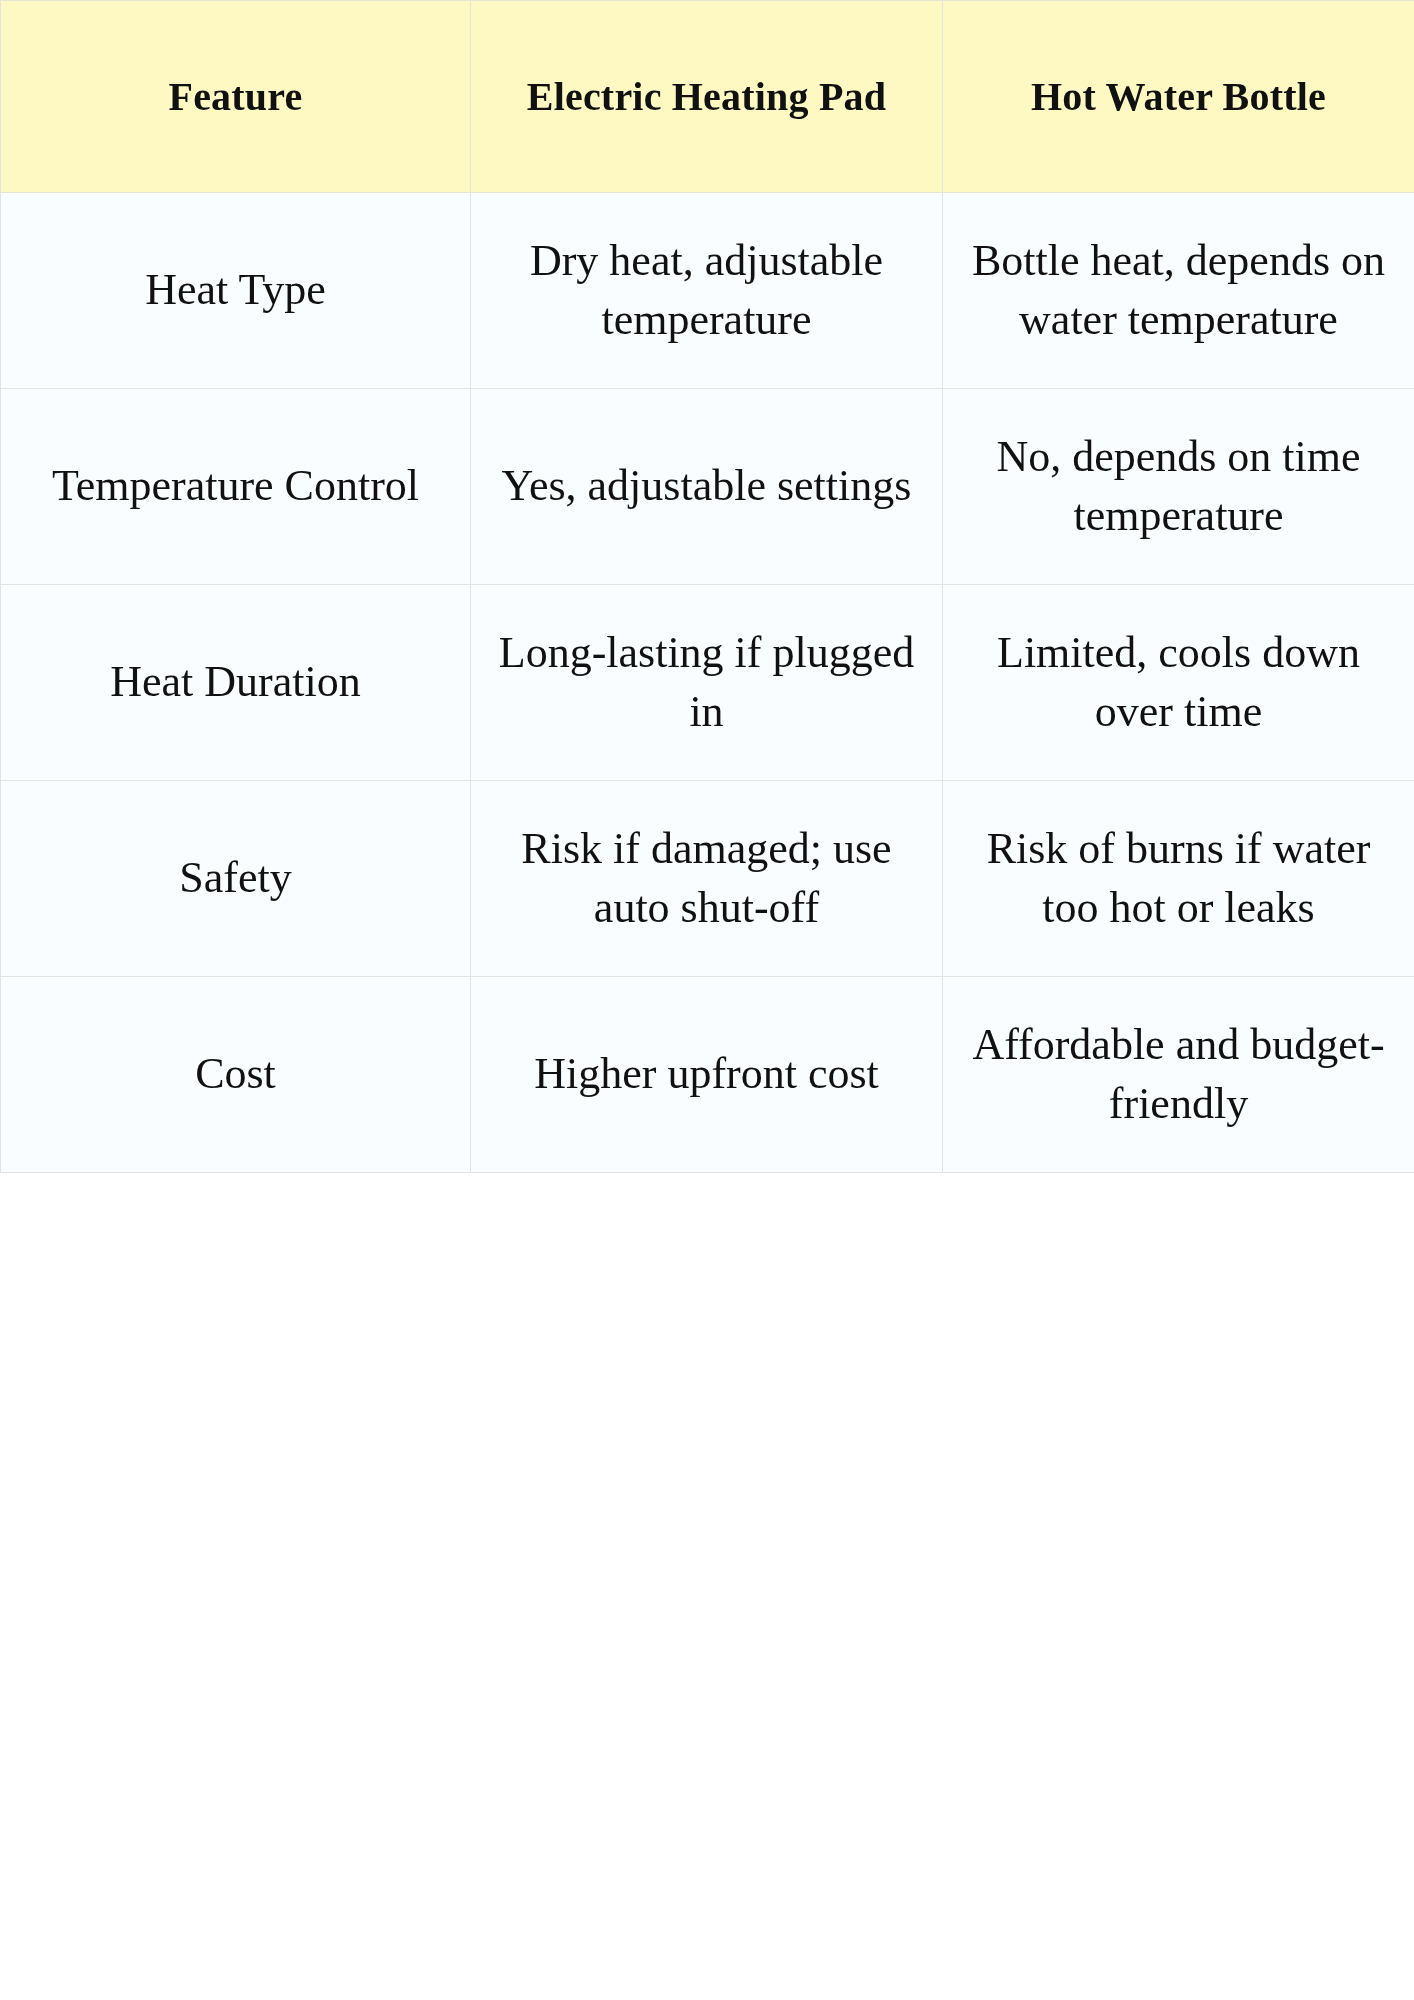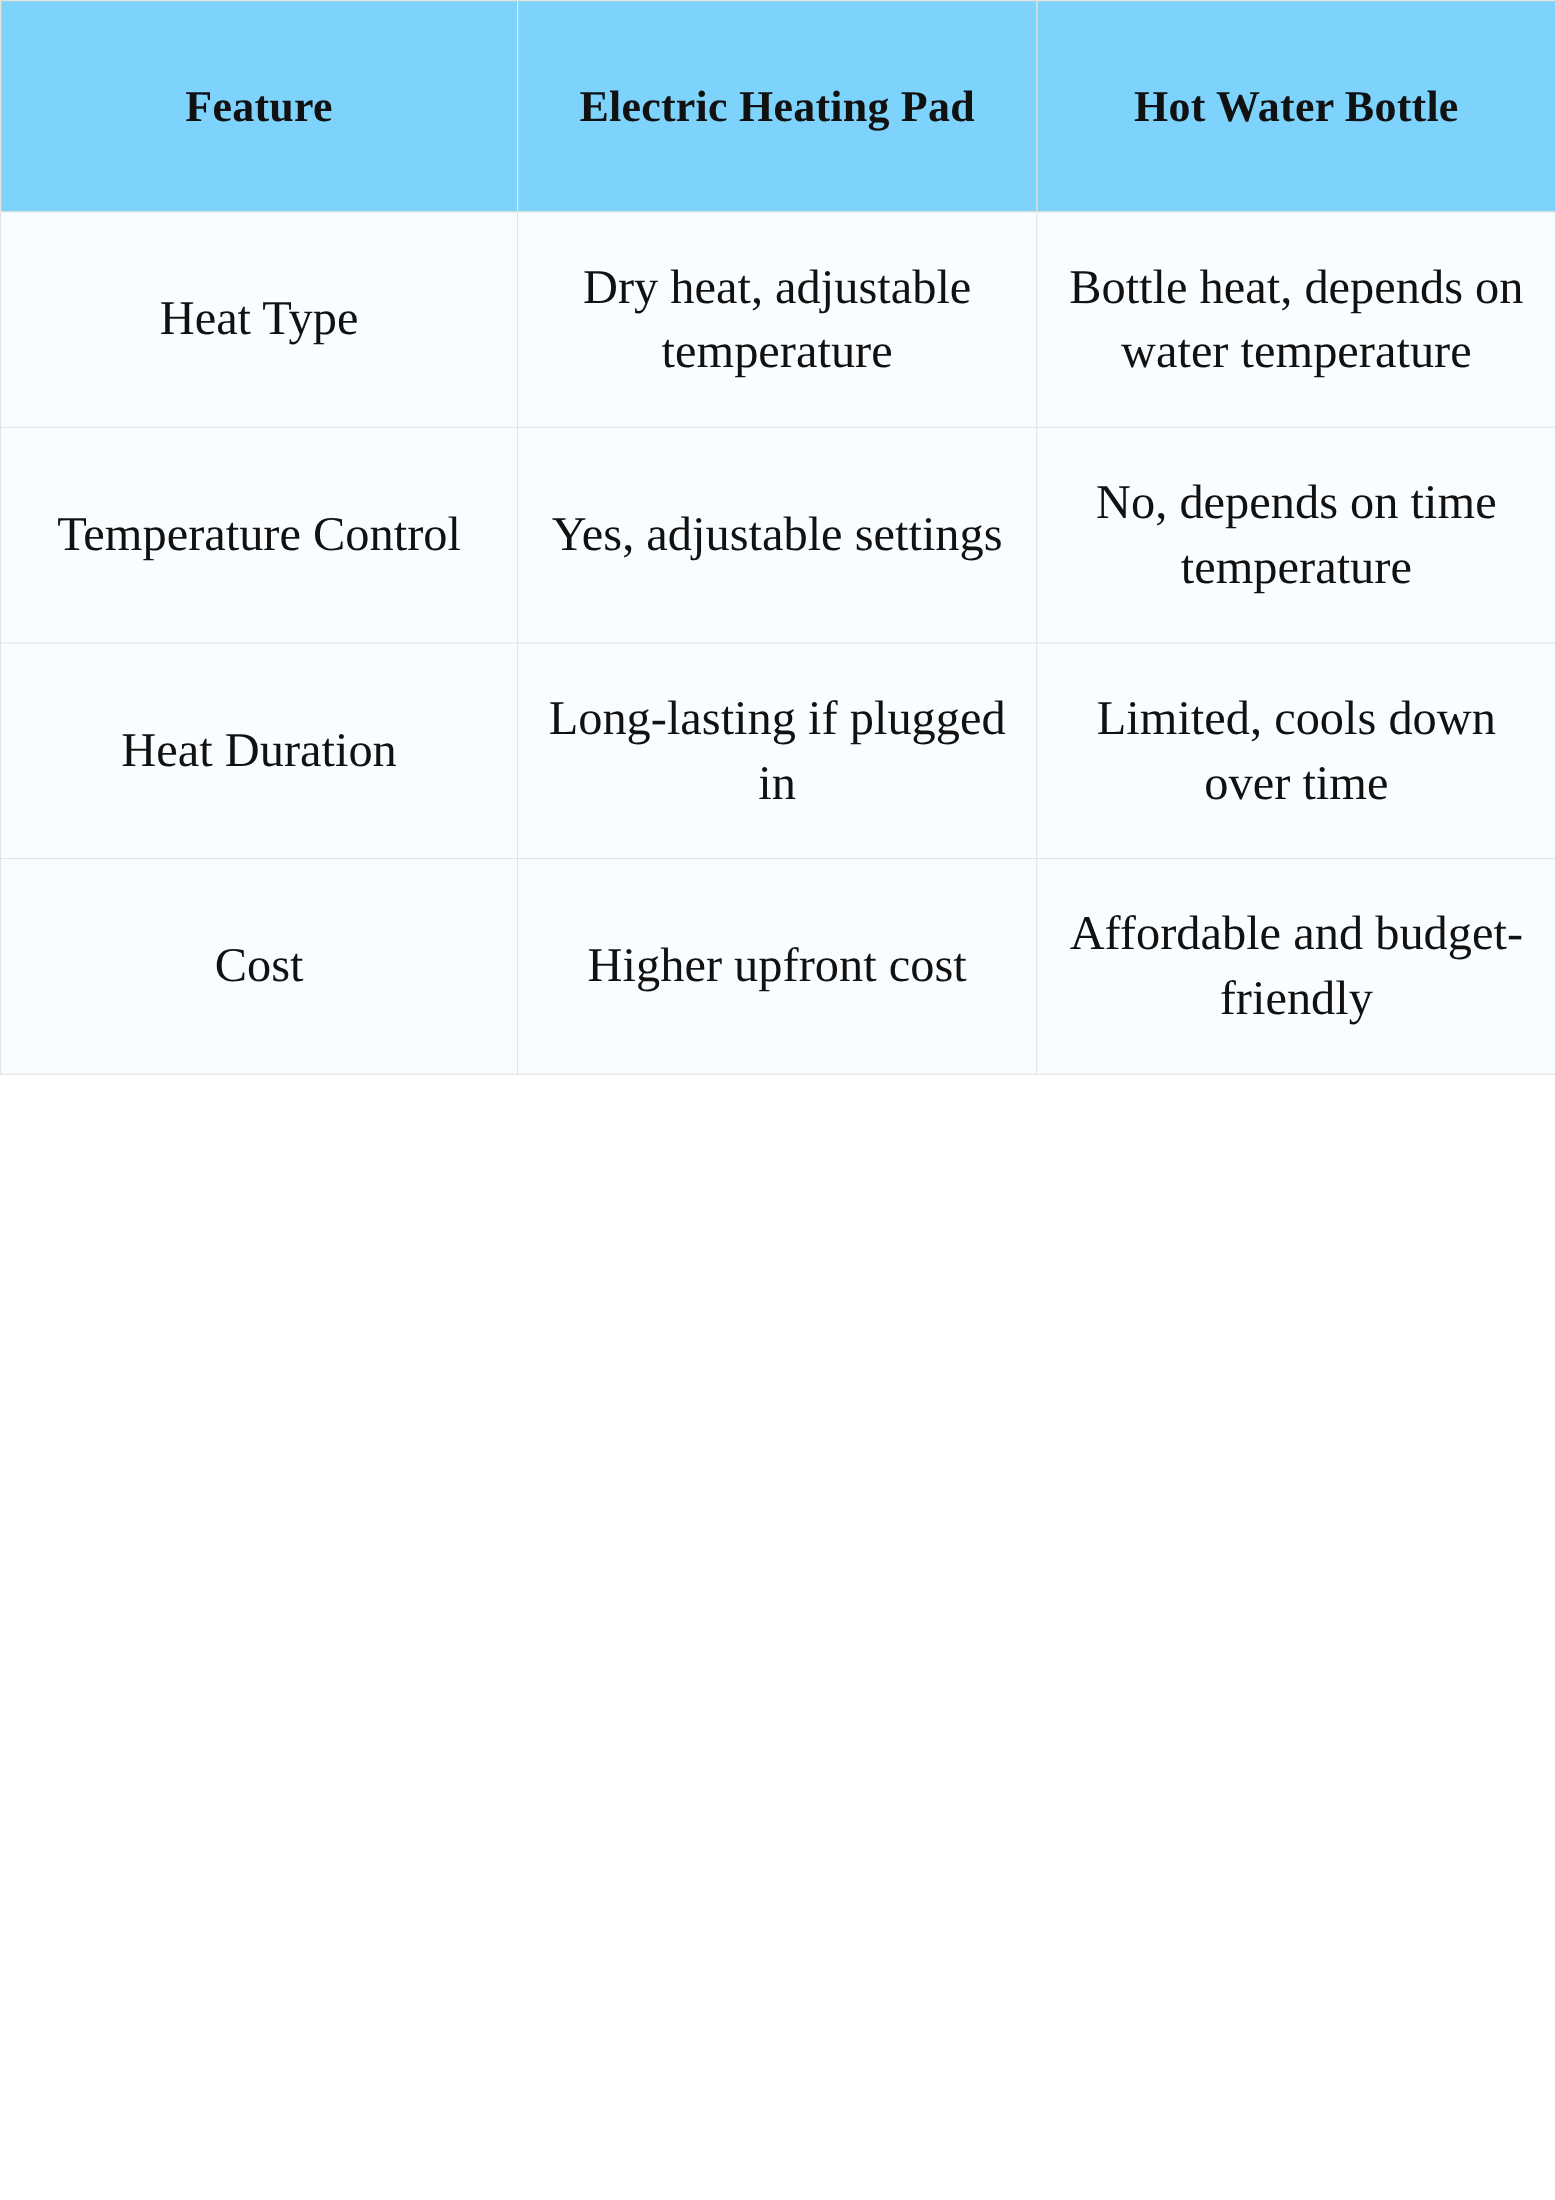--- a/index.html
+++ b/index.html
@@ -38,21 +38,21 @@
     text-align: center;
     vertical-align: middle;
     padding: 14px 22px;
     box-sizing: border-box;
     color: #111111;
     line-height: 1.34;
     word-wrap: break-word;
   }
 
   table.cmp thead th {
-    background: #7dd3fc;
+    background: #fef9c3;
     font-weight: bold;
     font-size: 40px;
     height: 192px;
     letter-spacing: 0.2px;
     border-color: #e6e4d6;
   }
 
   table.cmp tbody td {
     background: #fafdff;
     font-weight: normal;
@@ -91,19 +91,24 @@
         <td class="feature-cell">Temperature Control</td>
         <td>Yes, adjustable settings</td>
         <td>No, depends on time temperature</td>
       </tr>
       <tr>
         <td class="feature-cell">Heat Duration</td>
         <td>Long-lasting if plugged in</td>
         <td>Limited, cools down over time</td>
       </tr>
       <tr>
+        <td class="feature-cell">Safety</td>
+        <td>Risk if damaged; use auto shut-off</td>
+        <td>Risk of burns if water too hot or leaks</td>
+      </tr>
+      <tr>
         <td class="feature-cell">Cost</td>
         <td>Higher upfront cost</td>
         <td>Affordable and budget-friendly</td>
       </tr>
     </tbody>
   </table>
 </div>
 
 </body></html>

